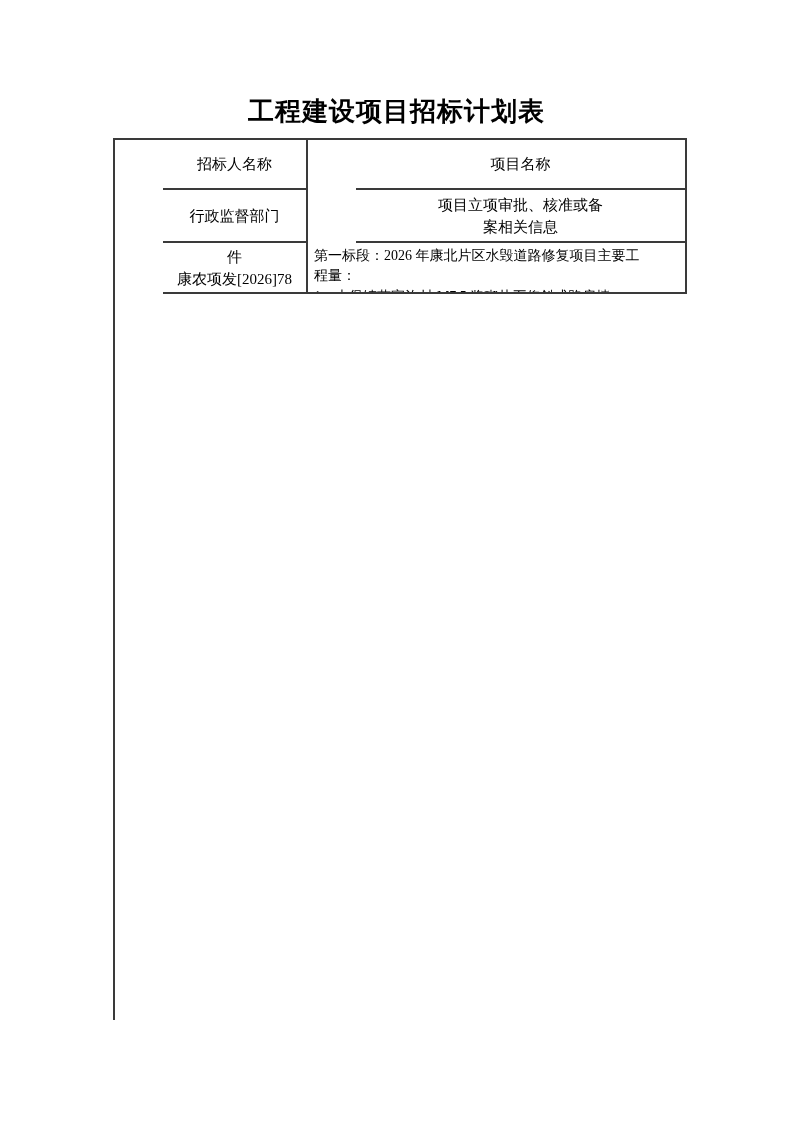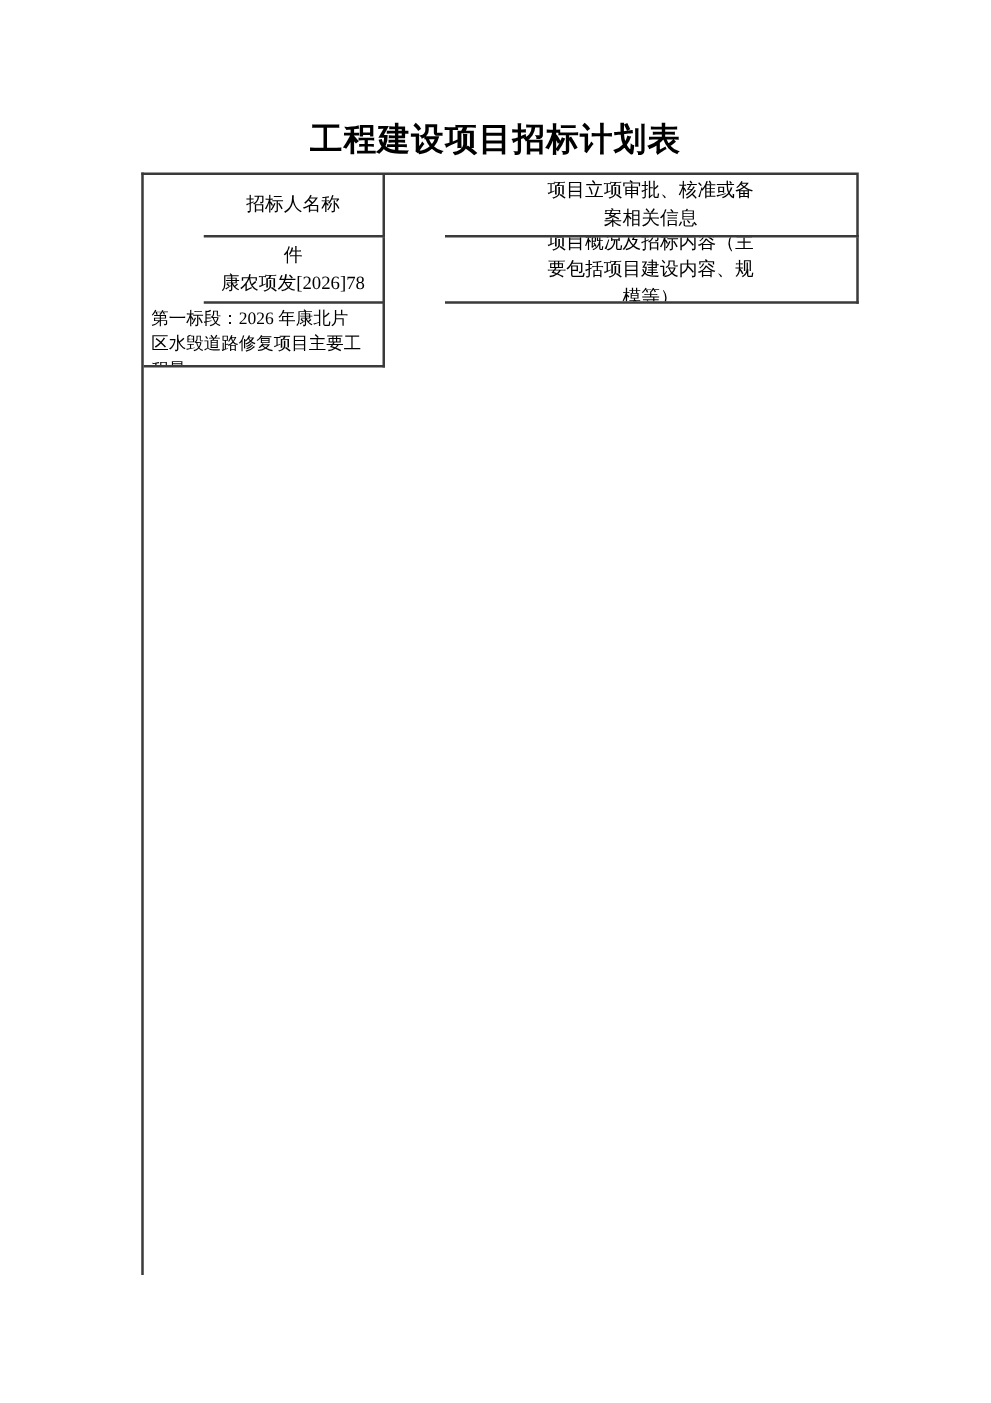--- a/index.html
+++ b/index.html
@@ -56,30 +56,29 @@
 </style>
 </head>
 <body>
 
 <div class="doc-title">工程建设项目招标计划表</div>
 
 <div class="tbl">
 
   <div class="cell c-center">招标人名称</div>
 
+  <div class="cell c-center">项目名称</div>
 
+  <div class="cell c-center">行政监督部门</div>
 
   <div class="cell c-center">项目立项审批、核准或备
 案相关信息</div>
   <div class="cell c-center">康县农业农村局文件
 康农项发[2026]78 号</div>
 
-  <div class="cell c-center">项目概况及招标内容（主
-要包括项目建设内容、规
-模等）</div>
   <div class="cell c-body">第一标段：2026 年康北片区水毁道路修复项目主要工
 程量：
 1、大堡镇蔡家沟村:M7.5 浆砌片石仰斜式路肩墙
 876.270 m³/387m、M7.5 浆砌片石墙身+片石砼基础
 63.260 m³/25m(M7.5 浆砌片石仰斜式路肩墙墙身
 15.130 m³、C20 片石混凝土基础 48.130 m³)、破碎混
 凝土路面 56.520 m³、10cm 天然砂砾找平层 377.0 m²、
 18cm 水泥混凝土路面 314.0 m²、1-8.5m 普通钢筋混
 凝土现浇板桥 57.750 m²/10.50m、新建波形梁护栏
 116.0m、金属标志牌 8 块。

